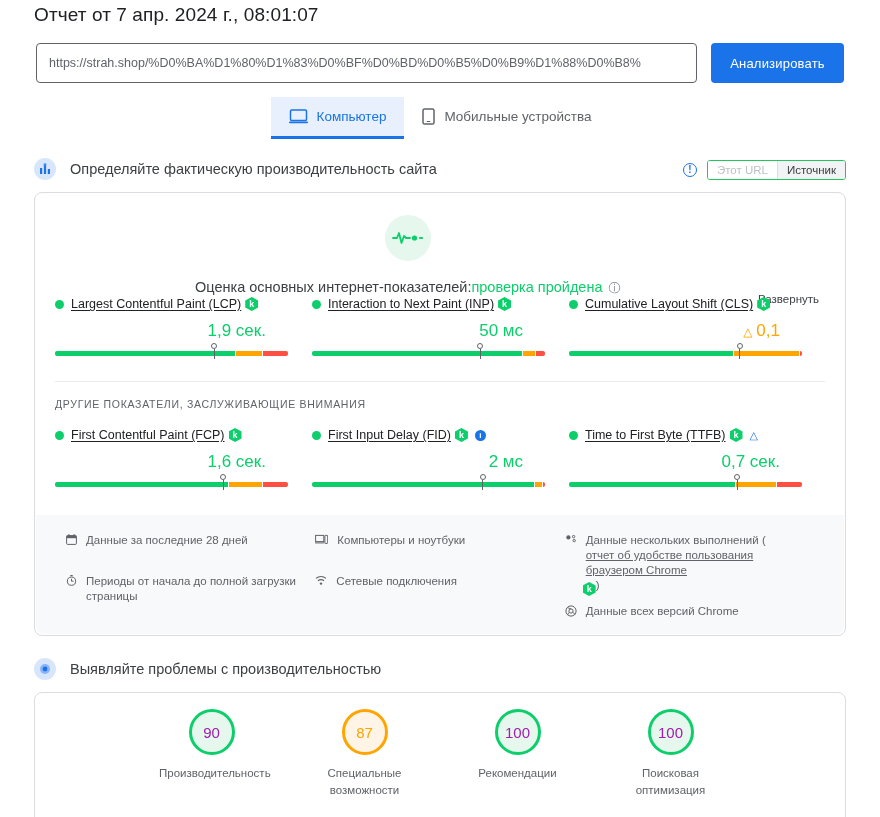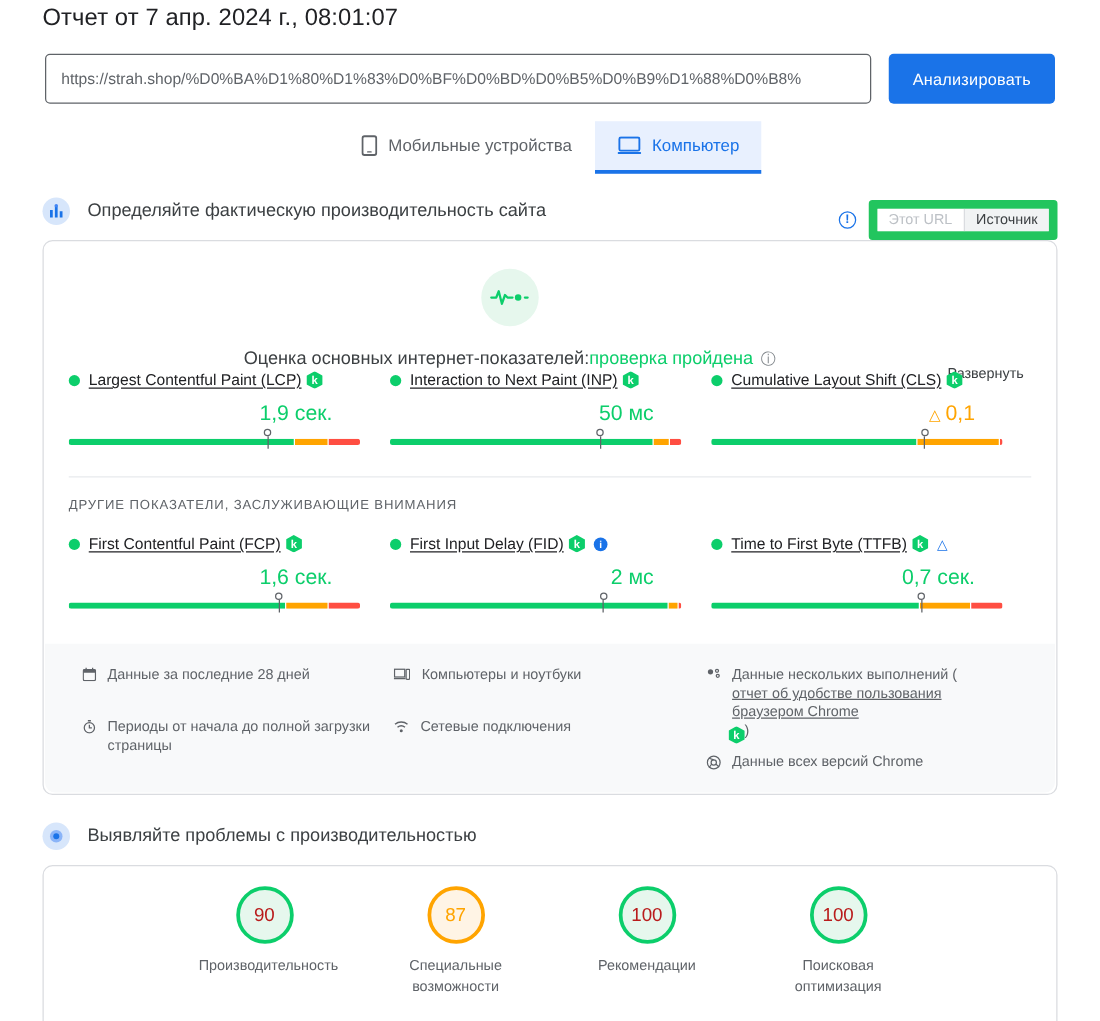--- a/index.html
+++ b/index.html
@@ -64,21 +64,21 @@
   .bulb.lab   { background: #d7e6fb; }
   .sect-title { font-size: 14.5px; color: #3c4043; }
 
   
   .src-toggle { position: absolute; right: 34px; top: 160px; display: flex; align-items: center; gap: 10px; }
   .info-i {
     width: 14px; height: 14px; border-radius: 50%;
     border: 1.4px solid #1a73e8; color: #1a73e8;
     font-size: 10px; line-height: 11px; text-align: center; font-weight: 700;
   }
-  .seg { display: flex; border: 7px solid #22c55e; border-radius: 3px; overflow: hidden; }
+  .seg { display: flex; border: 1px solid #22c55e; border-radius: 3px; overflow: hidden; }
   .seg div { padding: 3px 9px; font-size: 11.5px; background: #f1f3f4; color: #3c4043; }
   .seg div.dim { color: #bdc1c6; background: #fff; border-right: 1px solid #dadce0; }
 
   
   .card {
     position: absolute; border: 1px solid #dadce0; border-radius: 8px; background: #fff;
   }
   #field-card { left: 34px; top: 192px; width: 812px; height: 444px; }
   #lab-card   { left: 34px; top: 692px; width: 812px; height: 160px; }
 
@@ -158,55 +158,55 @@
   .meta-item .mi { flex: none; margin-top: 1px; color: #5f6368; }
   .meta-link { color: #5f6368; text-decoration: underline; cursor: pointer; }
 
   
   .gauges { position: absolute; left: 0; top: 16px; width: 812px; display: flex; justify-content: center; gap: 48px; }
   .gauge { width: 105px; text-align: center; }
   .ring-outer {
     width: 46px; height: 46px; margin: 0 auto; border-radius: 50%;
     border: 3px solid #0cce6b; background: #e6f7ed;
     display: flex; align-items: center; justify-content: center;
-    font-size: 15px; color: #b91c1c;
+    font-size: 15px; color: #a21caf;
   }
   .ring-outer.amber { border-color: #ffa400; background: #fff4e5; color: #ffa400; }
   .g-label { margin-top: 10px; font-size: 11.5px; color: #5f6368; line-height: 17px; }
 </style>
 </head>
 <body>
 
 <div class="page">
 
   <div class="report-title">Отчет от 7 апр. 2024 г., 08:01:07</div>
 
   <div class="url-row">
     <div class="url-input" title="https://strah.shop/%D0%BA%D1%80%D1%83%D0%BF%D0%BD%D0%B5%D0%B9%D1%88%D0%B8%">https://strah.shop/%D0%BA%D1%80%D1%83%D0%BF%D0%BD%D0%B5%D0%B9%D1%88%D0%B8%</div>
     <button class="analyze-btn">Анализировать</button>
   </div>
 
   <div class="tabs">
+    <div class="tab active">
+      <span>
+        <svg width="19" height="15" viewBox="0 0 19 15">
+            <rect x="1.5" y="1" width="16" height="10.5" rx="1.2" fill="none" stroke="#1a73e8" stroke-width="1.5"></rect>
+            <rect x="0" y="12.6" width="19" height="1.6" rx=".8" fill="#1a73e8"></rect>
+          </svg>
+      </span>
+      <span>Компьютер</span>
+    </div>
     <div class="tab">
       <span>
         <svg width="13" height="17" viewBox="0 0 13 17">
             <rect x="1" y="1" width="11" height="15" rx="1.6" fill="none" stroke="#5f6368" stroke-width="1.5"></rect>
             <rect x="4.6" y="13" width="3.8" height="1" rx=".5" fill="#5f6368"></rect>
           </svg>
       </span>
       <span>Мобильные устройства</span>
-    </div>
-    <div class="tab active">
-      <span>
-        <svg width="19" height="15" viewBox="0 0 19 15">
-            <rect x="1.5" y="1" width="16" height="10.5" rx="1.2" fill="none" stroke="#1a73e8" stroke-width="1.5"></rect>
-            <rect x="0" y="12.6" width="19" height="1.6" rx=".8" fill="#1a73e8"></rect>
-          </svg>
-      </span>
-      <span>Компьютер</span>
     </div>
   </div>
 
   <div class="sect-head" style="left:34px; top:158px;">
     <span class="bulb field">
       <svg width="12" height="12" viewBox="0 0 12 12">
           <rect x="1" y="5" width="2.2" height="6" fill="#1a73e8"></rect>
           <rect x="4.9" y="2" width="2.2" height="9" fill="#1a73e8"></rect>
           <rect x="8.8" y="6" width="2.2" height="5" fill="#1a73e8"></rect>
           <circle cx="6" cy="1.6" r="1.4" fill="#4285f4"></circle>

